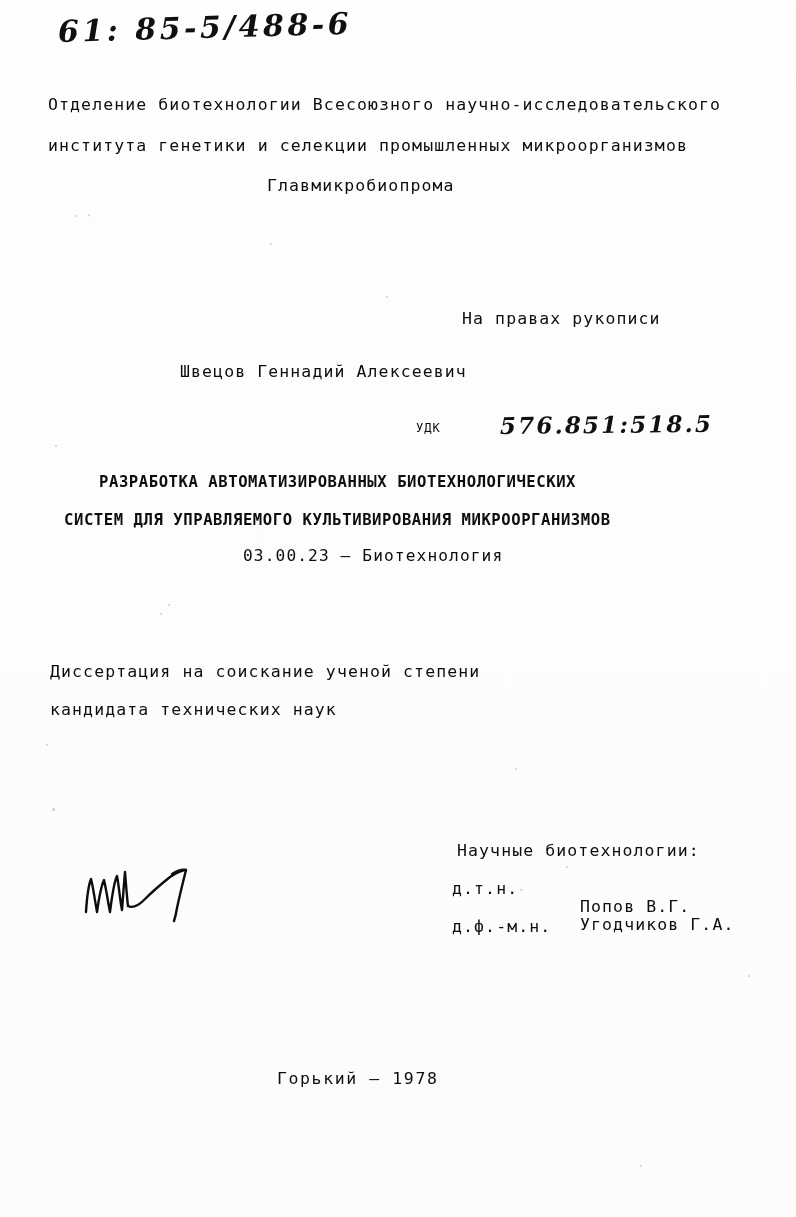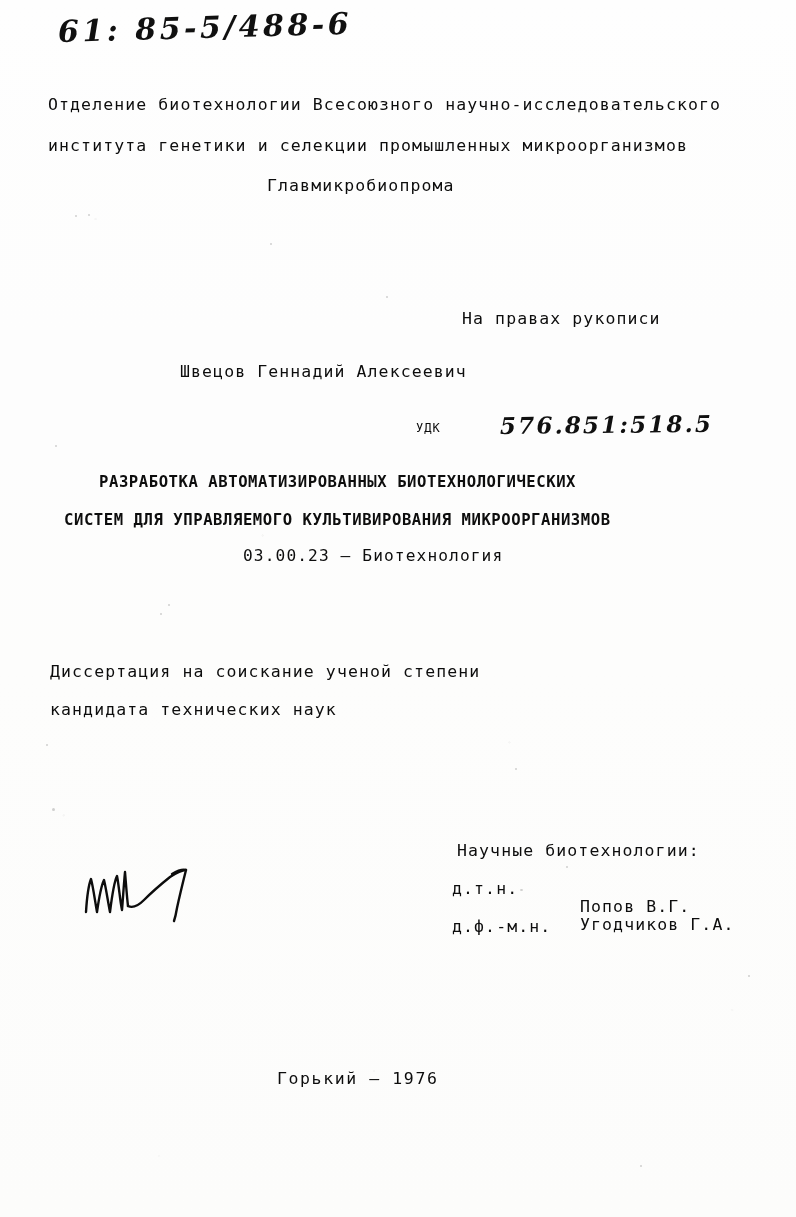--- a/index.html
+++ b/index.html
@@ -179,15 +179,15 @@
       </g>
     </svg>
   </div>
 
   <div class="txt tw" id="supervisors-heading">Научные биотехнологии:</div>
   <div class="txt tw" id="sup-1-degree">д.т.н.</div>
   <div class="txt tw" id="sup-1-name">Попов В.Г.</div>
   <div class="txt tw" id="sup-2-degree">д.ф.-м.н.</div>
   <div class="txt tw" id="sup-2-name">Угодчиков Г.А.</div>
 
-  <div class="txt tw" id="place-year">Горький – 1976</div>
+  <div class="txt tw" id="place-year">Горький – 1978</div>
 
 </div>
 
 </body></html>

